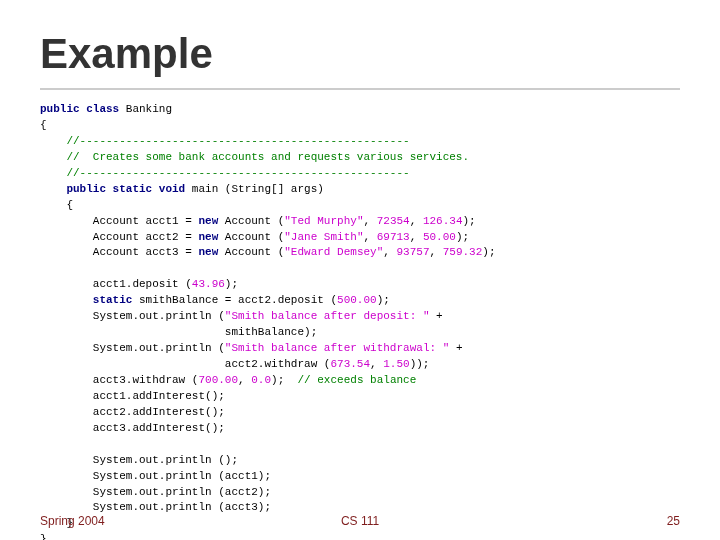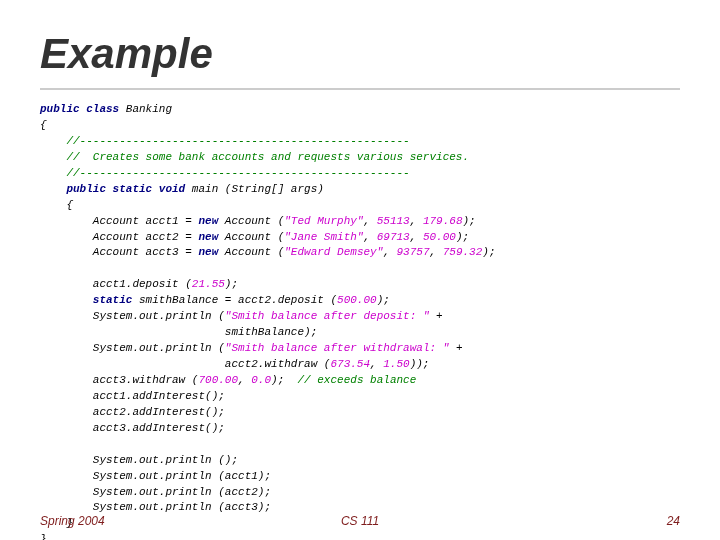--- a/index.html
+++ b/index.html
@@ -11,21 +11,20 @@
       font-family: Arial, Helvetica, sans-serif;
       overflow: hidden;
       position: relative;
     }
 
     .slide {
       width: 720px;
       height: 540px;
       padding: 30px 40px 30px 40px;
       position: relative;
-      font-style: italic;
     }
 
     .title {
       font-size: 42px;
       font-weight: bold;
       color: #333333;
       margin-bottom: 10px;
       font-family: Arial, Helvetica, sans-serif;
     }
 
@@ -76,41 +75,41 @@
   <div class="title">Example</div>
   <hr class="divider">
 
   <div class="code-block"><span class="kw">public class</span> Banking
 {
     <span class="comment">//--------------------------------------------------
     //  Creates some bank accounts and requests various services.
     //--------------------------------------------------</span>
     <span class="kw">public static void</span> main (String[] args)
     {
-        Account acct1 = <span class="kw">new</span> Account (<span class="str">"Ted Murphy"</span>, <span class="num">55113</span>, <span class="num">179.68</span>);
+        Account acct1 = <span class="kw">new</span> Account (<span class="str">"Ted Murphy"</span>, <span class="num">72354</span>, <span class="num">126.34</span>);
         Account acct2 = <span class="kw">new</span> Account (<span class="str">"Jane Smith"</span>, <span class="num">69713</span>, <span class="num">50.00</span>);
         Account acct3 = <span class="kw">new</span> Account (<span class="str">"Edward Demsey"</span>, <span class="num">93757</span>, <span class="num">759.32</span>);
 
-        acct1.deposit (<span class="num">21.55</span>);
+        acct1.deposit (<span class="num">43.96</span>);
         <span class="kw">static</span> smithBalance = acct2.deposit (<span class="num">500.00</span>);
         System.out.println (<span class="str">"Smith balance after deposit: "</span> +
                             smithBalance);
         System.out.println (<span class="str">"Smith balance after withdrawal: "</span> +
                             acct2.withdraw (<span class="num">673.54</span>, <span class="num">1.50</span>));
         acct3.withdraw (<span class="num">700.00</span>, <span class="num">0.0</span>);  <span class="comment">// exceeds balance</span>
         acct1.addInterest();
         acct2.addInterest();
         acct3.addInterest();
 
         System.out.println ();
         System.out.println (acct1);
         System.out.println (acct2);
         System.out.println (acct3);
     }
 }</div>
 
   <div class="footer">
     <span>Spring 2004</span>
     <span class="footer-center">CS 111</span>
-    <span>24</span>
+    <span>25</span>
   </div>
 
 </div>
 
 </body></html>

